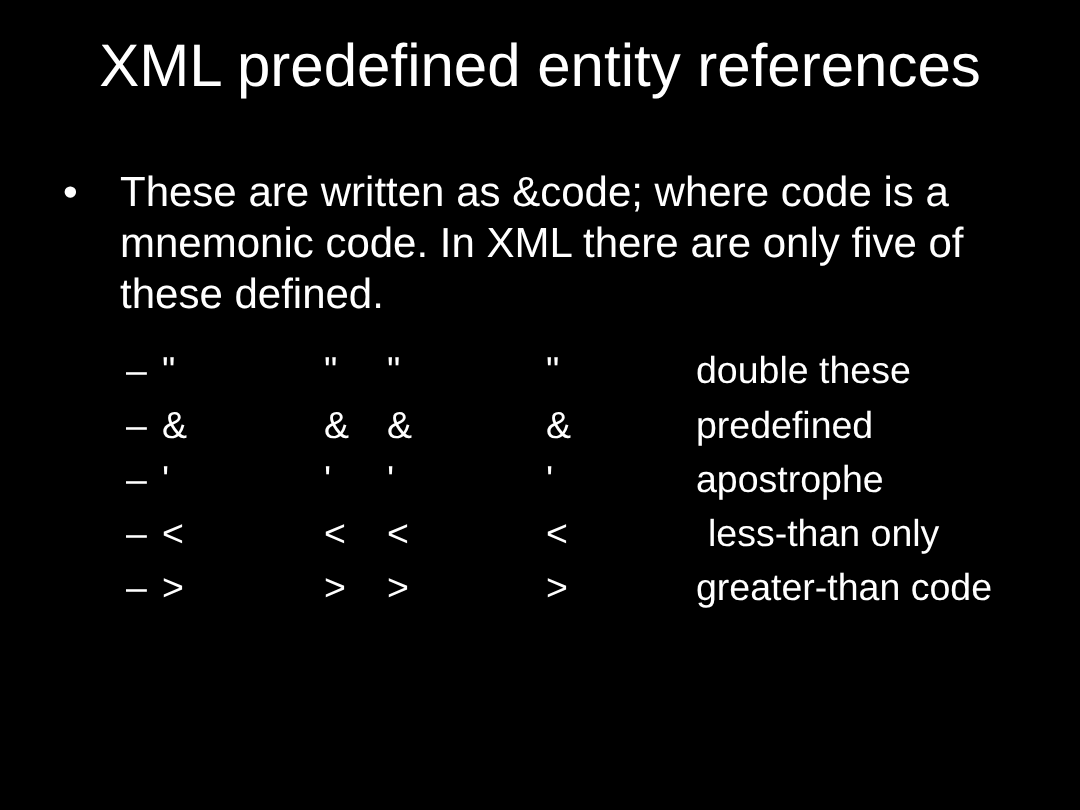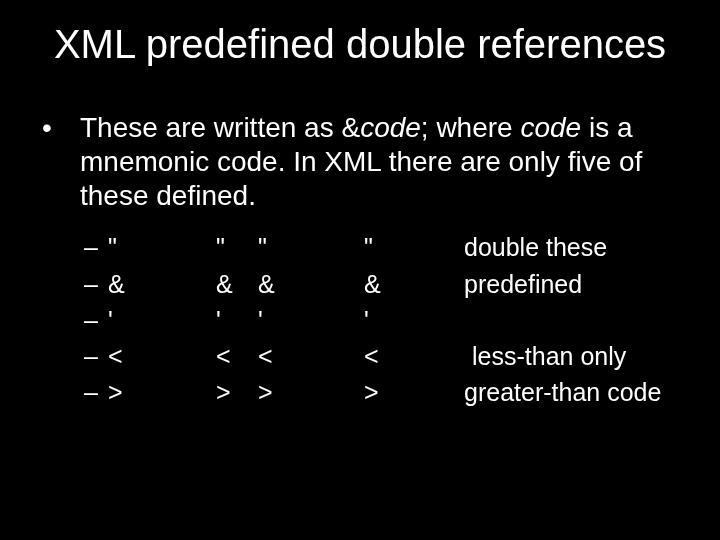--- a/index.html
+++ b/index.html
@@ -13,37 +13,37 @@
   .title{
     font-size:40px;
     text-align:center;
     margin:0 0 44px 0;
     font-weight:normal;
   }
   .body{font-size:28px;line-height:1.22}
   .lvl1{display:flex;margin-bottom:16px}
   .lvl1 .bu{width:38px;flex:none;text-align:left;padding-left:4px}
   .lvl1 .tx{flex:1}
-  .italic{font-style:italic}
+  .italic{}
   .tbl{font-size:25px;line-height:1.45;padding-left:46px}
   .row{display:flex}
   .row .dash{width:24px;flex:none}
   .row .c-ent {width:108px;flex:none}
   .row .c-ch  {width:42px; flex:none}
   .row .c-hex {width:106px;flex:none}
   .row .c-dec {width:100px;flex:none}
   .row .c-desc{flex:1}
   .indent1{padding-left:8px}
 </style>
 </head>
 <body>
 
 <div class="slide">
 
-  <h1 class="title">XML predefined double references</h1>
+  <h1 class="title">XML predefined entity references</h1>
 
   <div class="body">
 
     <div class="lvl1">
       <div class="bu">•</div>
       <div class="tx">
         <span>These are written as &amp;</span><span class="italic">code</span><span>; where </span><span class="italic">code</span><span>  is a mnemonic code. In XML there are only five of these defined.</span>
       </div>
     </div>
 
@@ -63,20 +63,21 @@
           <div class="c-hex">&amp;</div>
           <div class="c-dec">&amp;</div>
           <div class="c-desc">predefined</div>
         </div>
         <div class="row">
           <div class="dash">–</div>
           <div class="c-ent">'</div>
           <div class="c-ch">'</div>
           <div class="c-hex">'</div>
           <div class="c-dec">'</div>
+          <div class="c-desc">apostrophe</div>
         </div>
         <div class="row">
           <div class="dash">–</div>
           <div class="c-ent">&lt;</div>
           <div class="c-ch">&lt;</div>
           <div class="c-hex">&lt;</div>
           <div class="c-dec">&lt;</div>
           <div class="c-desc indent1">less-than only</div>
         </div>
         <div class="row">

